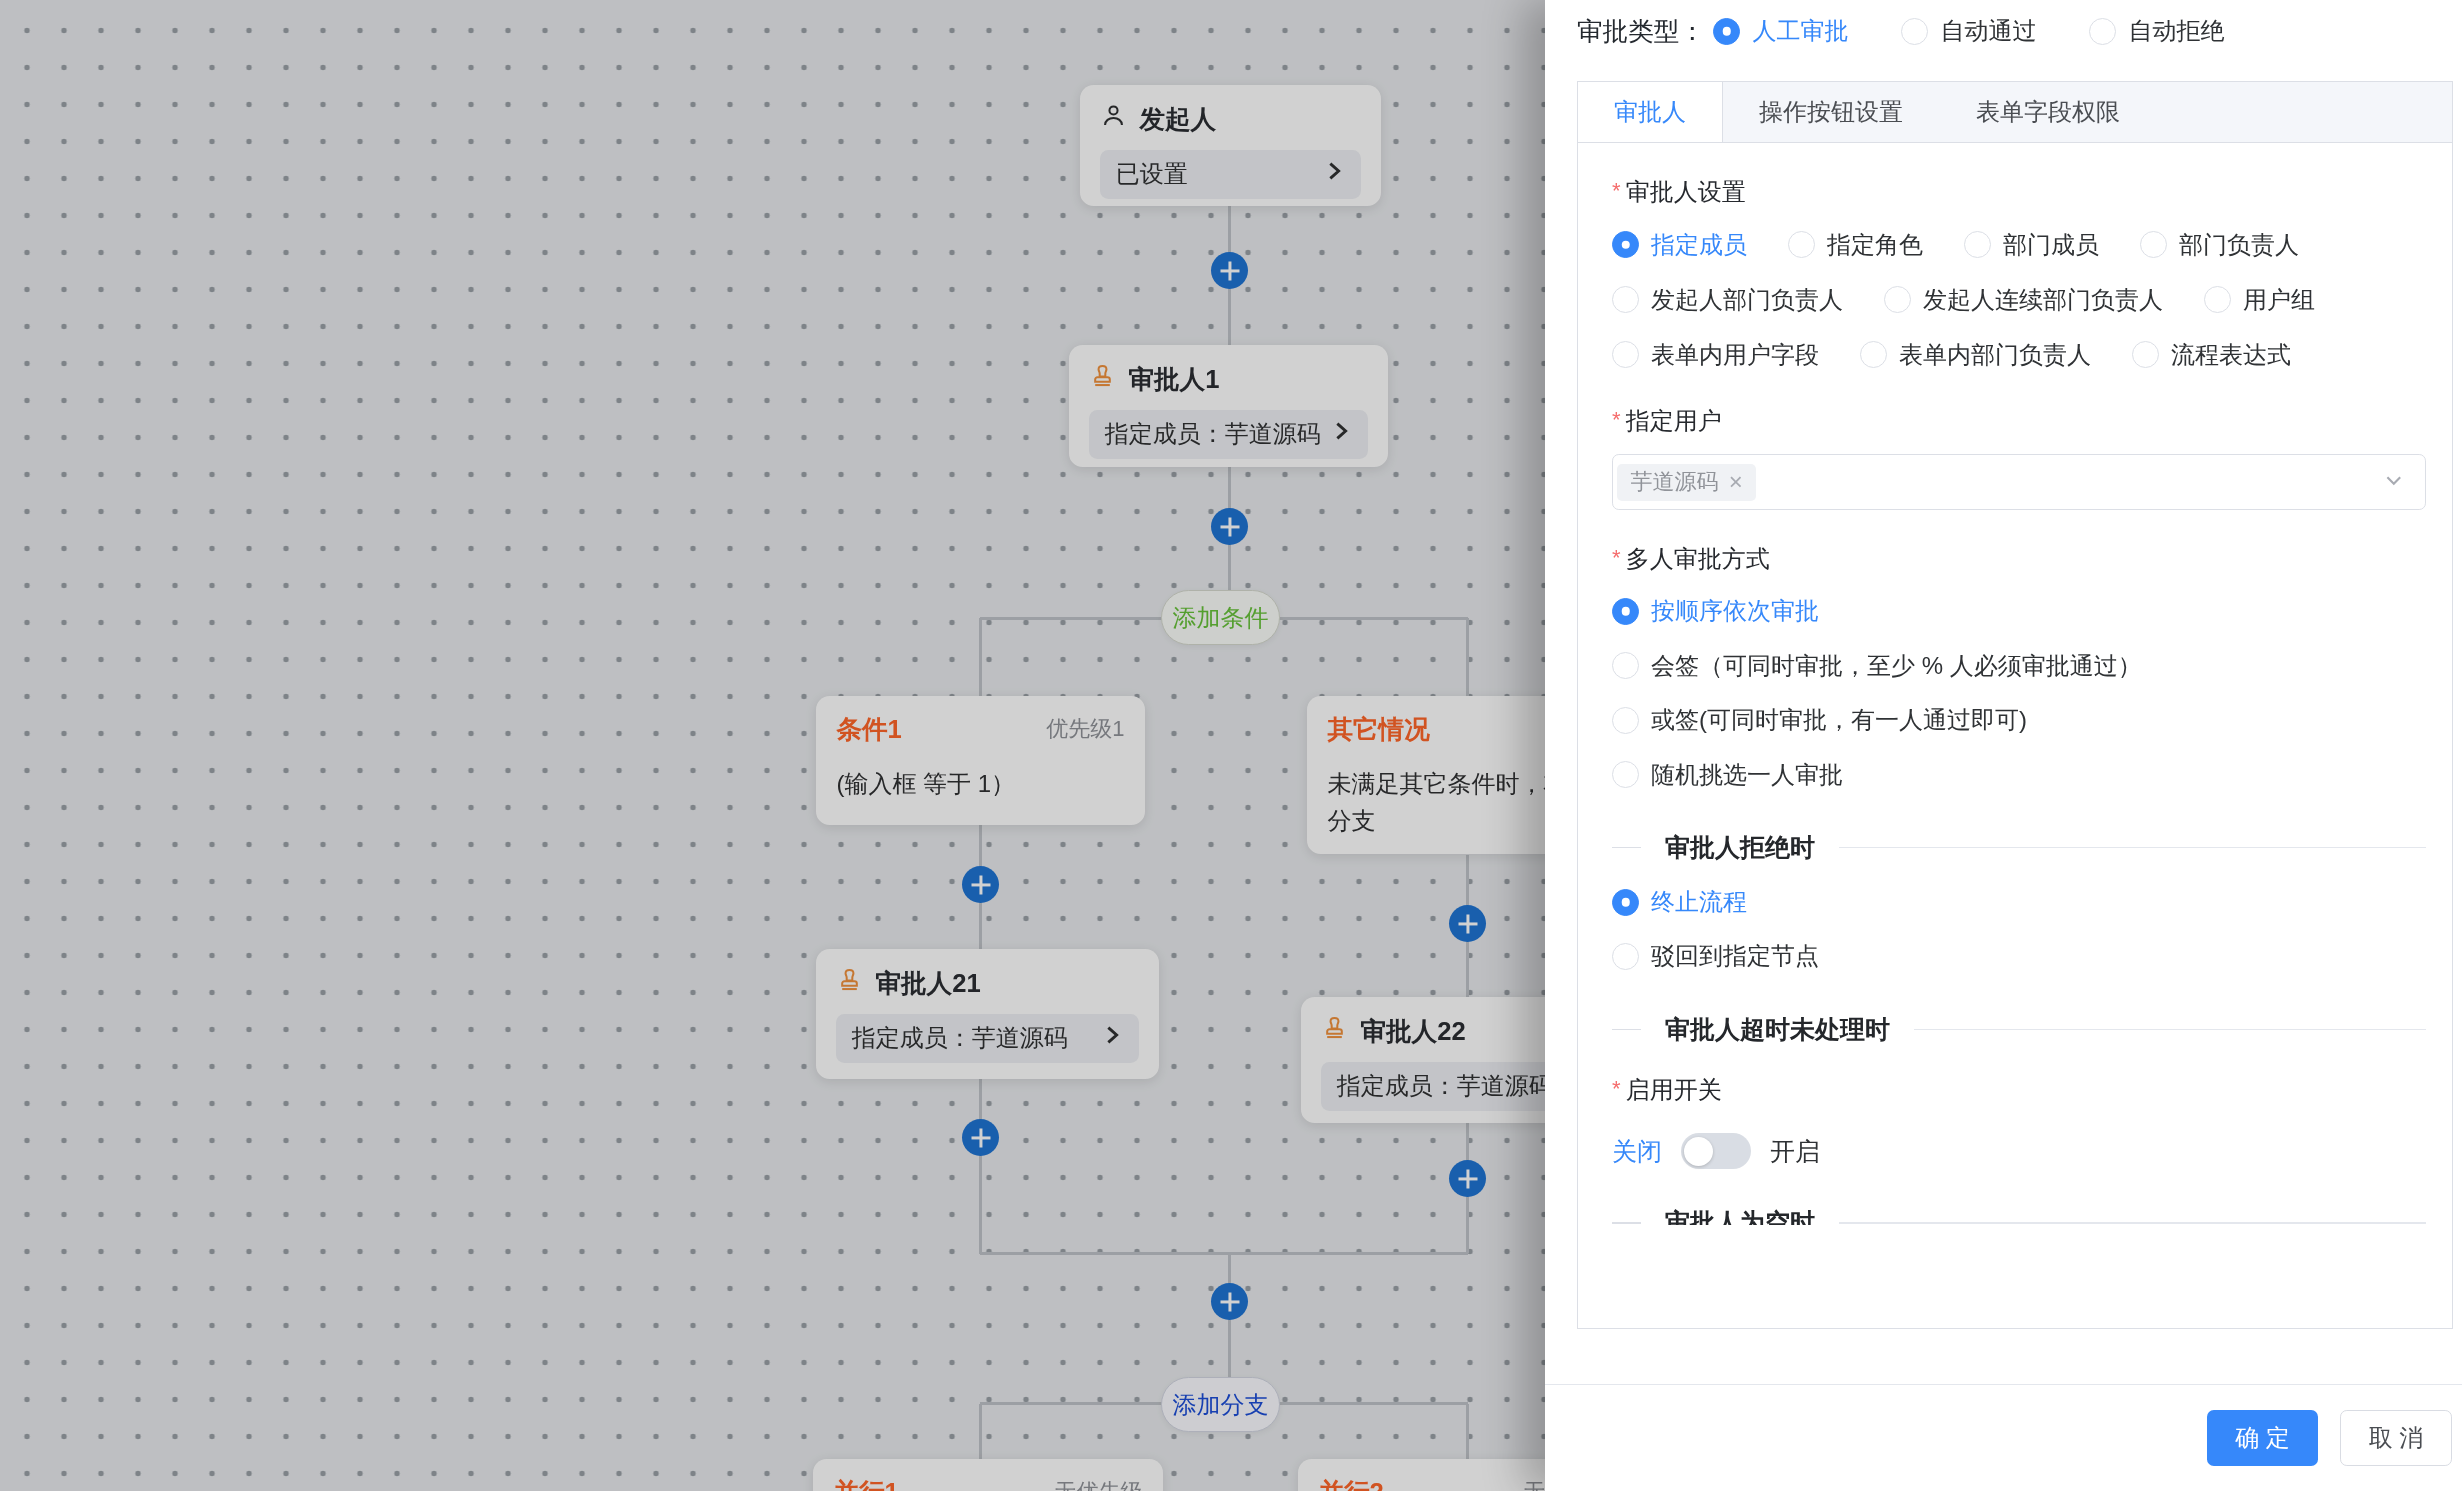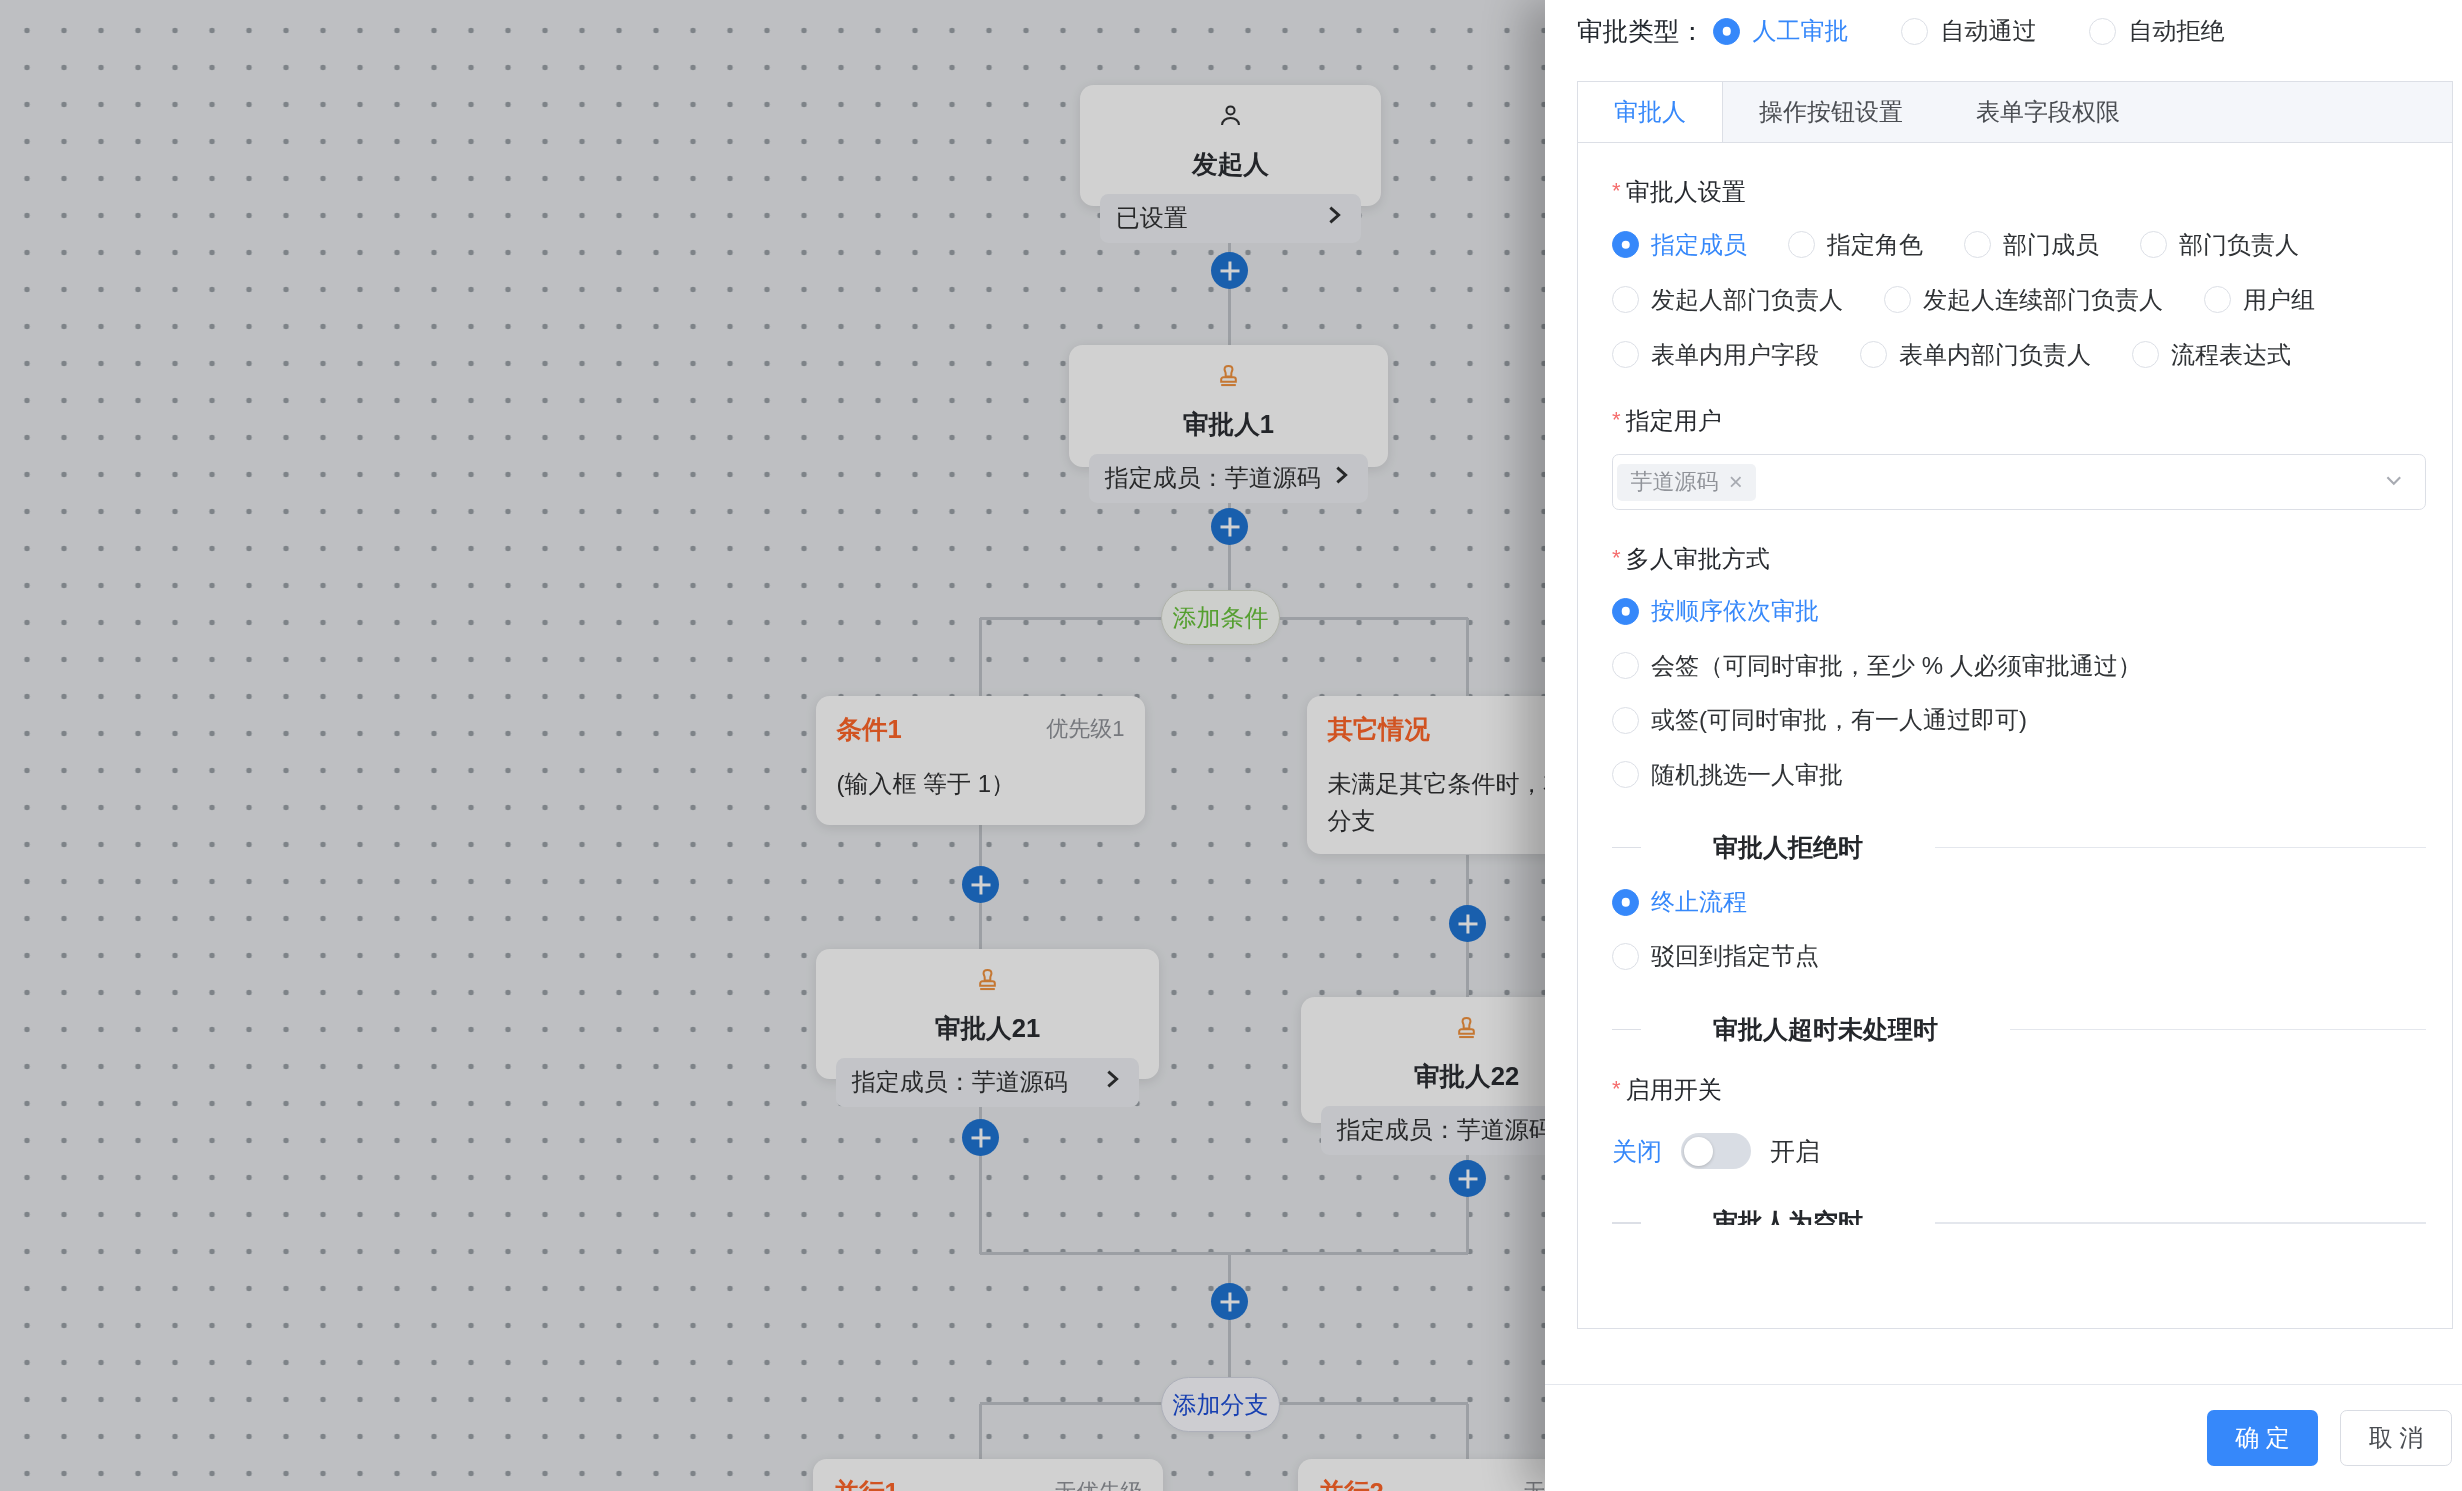--- a/index.html
+++ b/index.html
@@ -15,21 +15,21 @@
   .mask{position:absolute;left:0;top:0;width:1545px;height:1491px;background:rgba(0,0,0,0.18);z-index:10;}
 
   .cline{position:absolute;background:#bfc3c8;z-index:1;}
   .plus{position:absolute;width:37px;height:37px;border-radius:50%;background:#1f74d4;z-index:4;}
   .plus::before,.plus::after{content:"";position:absolute;background:#fff;left:50%;top:50%;}
   .plus::before{width:19px;height:3.1px;transform:translate(-50%,-50%);}
   .plus::after{width:3.1px;height:19px;transform:translate(-50%,-50%);}
 
   .fnode{position:absolute;background:#fff;border-radius:13.6px;z-index:3;
          box-shadow:0 2.6px 12px rgba(0,0,0,0.10);padding:17px 20.4px;}
-  .fnode .hd{display:flex;align-items:center;gap:12px;font-size:25.6px;font-weight:700;color:#2b2e33;line-height:32px;flex-direction:column;}
+  .fnode .hd{display:flex;align-items:center;gap:12px;font-size:25.6px;font-weight:700;color:#2b2e33;line-height:32px;}
   .fnode .hd2{display:flex;align-items:center;justify-content:space-between;line-height:32px;text-align:center;}
   .cond-title{font-size:25.6px;font-weight:700;color:#ff6629;}
   .cond-pri{font-size:22px;color:#909399;}
   .fnode .inner{margin-top:13.6px;background:#eef0f4;border-radius:8.5px;height:49px;
                 display:flex;align-items:center;justify-content:space-between;
                 padding:0 15.3px;font-size:24px;color:#303133;}
   .fnode .bodytxt{margin-top:20.4px;font-size:24px;color:#303133;line-height:37px;}
   .pill{position:absolute;z-index:5;width:119px;height:55px;border-radius:29px;
         display:flex;align-items:center;justify-content:center;
         font-size:24px;background:#fbfdf9;border:1.7px solid #d6dacf;box-shadow:0 1.7px 6.8px rgba(0,0,0,0.06);}
@@ -67,21 +67,21 @@
   .vlist .rad{display:flex;height:34px;margin-top:20.4px;}
   .vlist{margin-top:5.1px;}
 
   .select{margin-top:19px;height:56px;border:1.7px solid #dcdfe6;border-radius:6.8px;display:flex;
           align-items:center;padding:0 4px;position:relative;}
   .tagchip{background:#f0f2f5;border-radius:5.1px;height:37px;display:flex;align-items:center;
            padding:0 13.6px;font-size:22px;color:#909399;gap:10.2px;}
   .tagx{color:#a8abb2;font-size:24px;line-height:1;cursor:pointer;}
   .selarrow{position:absolute;right:19px;top:50%;transform:translateY(-50%);}
 
-  .secdiv{display:flex;align-items:center;margin-top:39px;height:34px;gap:48px;}
+  .secdiv{display:flex;align-items:center;margin-top:39px;height:34px;}
   .secdiv .dashL{width:29px;height:1.7px;background:#dcdfe6;}
   .secdiv .ttl{font-size:25px;font-weight:700;color:#24272b;margin:0 24px;}
   .secdiv .rule{flex:1;height:1.7px;background:#e4e7ed;}
 
   .swrow{display:flex;align-items:center;margin-top:25.6px;height:41px;gap:19px;font-size:25px;}
   .sw-off{color:#3688fa;}
   .sw-on{color:#2f3235;}
   .switch{width:70px;height:36px;border-radius:18px;background:#d9dde4;position:relative;cursor:pointer;}
   .switch .knob{position:absolute;left:3.4px;top:3.4px;width:29px;height:29px;border-radius:50%;background:#fff;
                 box-shadow:0 0.9px 3.4px rgba(0,0,0,0.2);}

